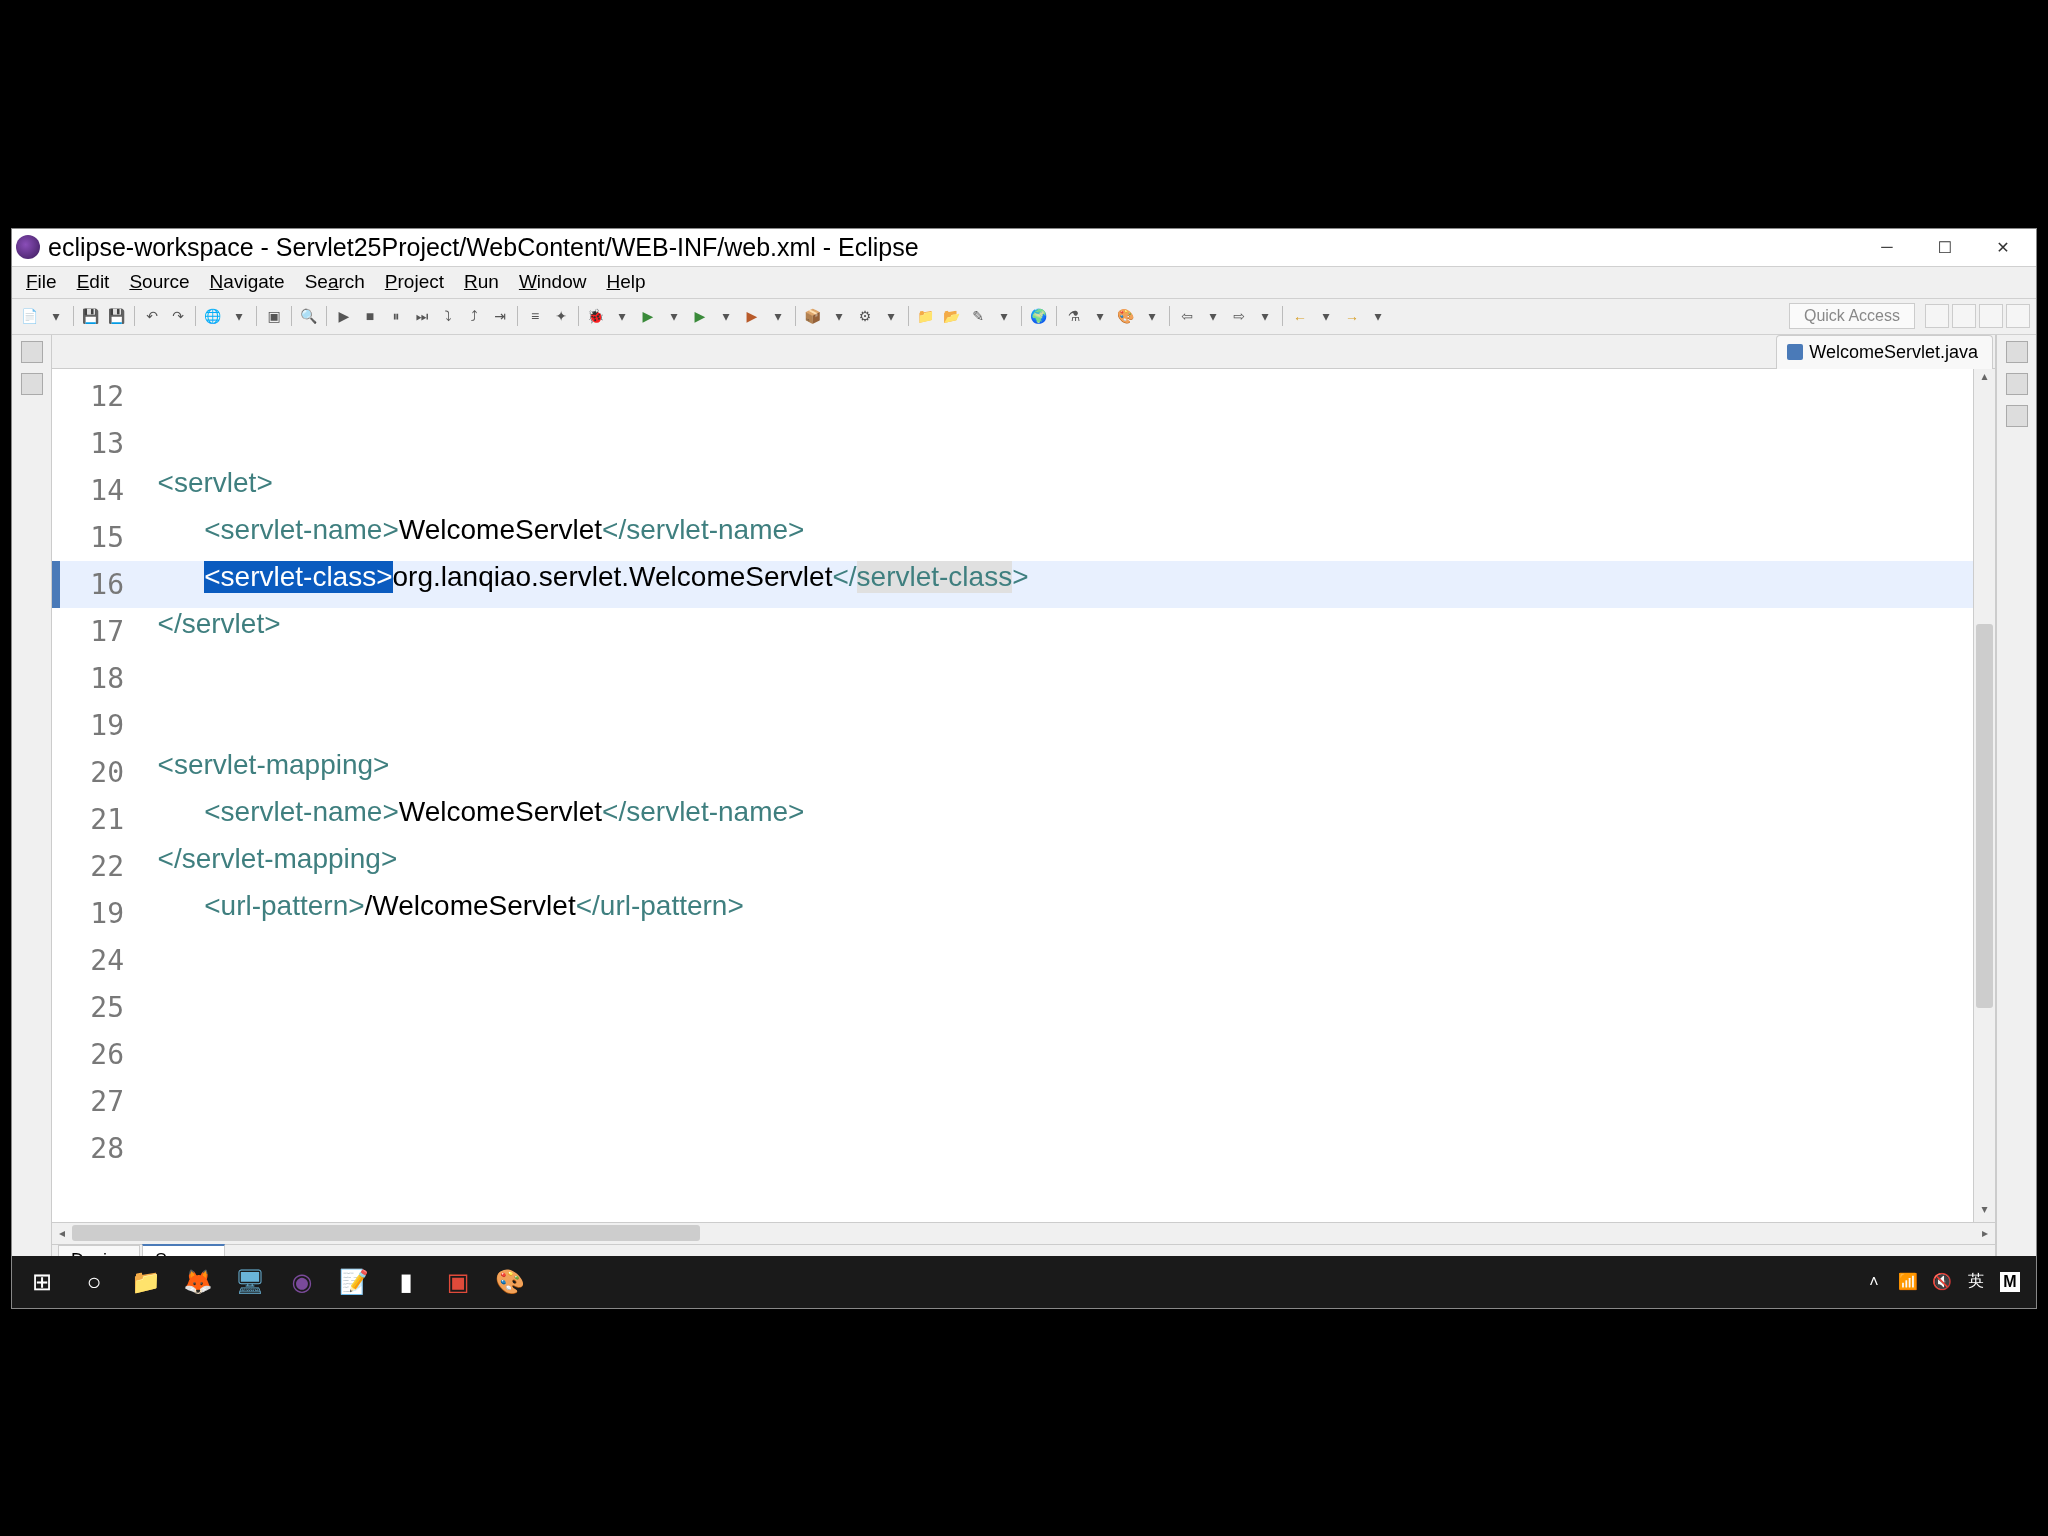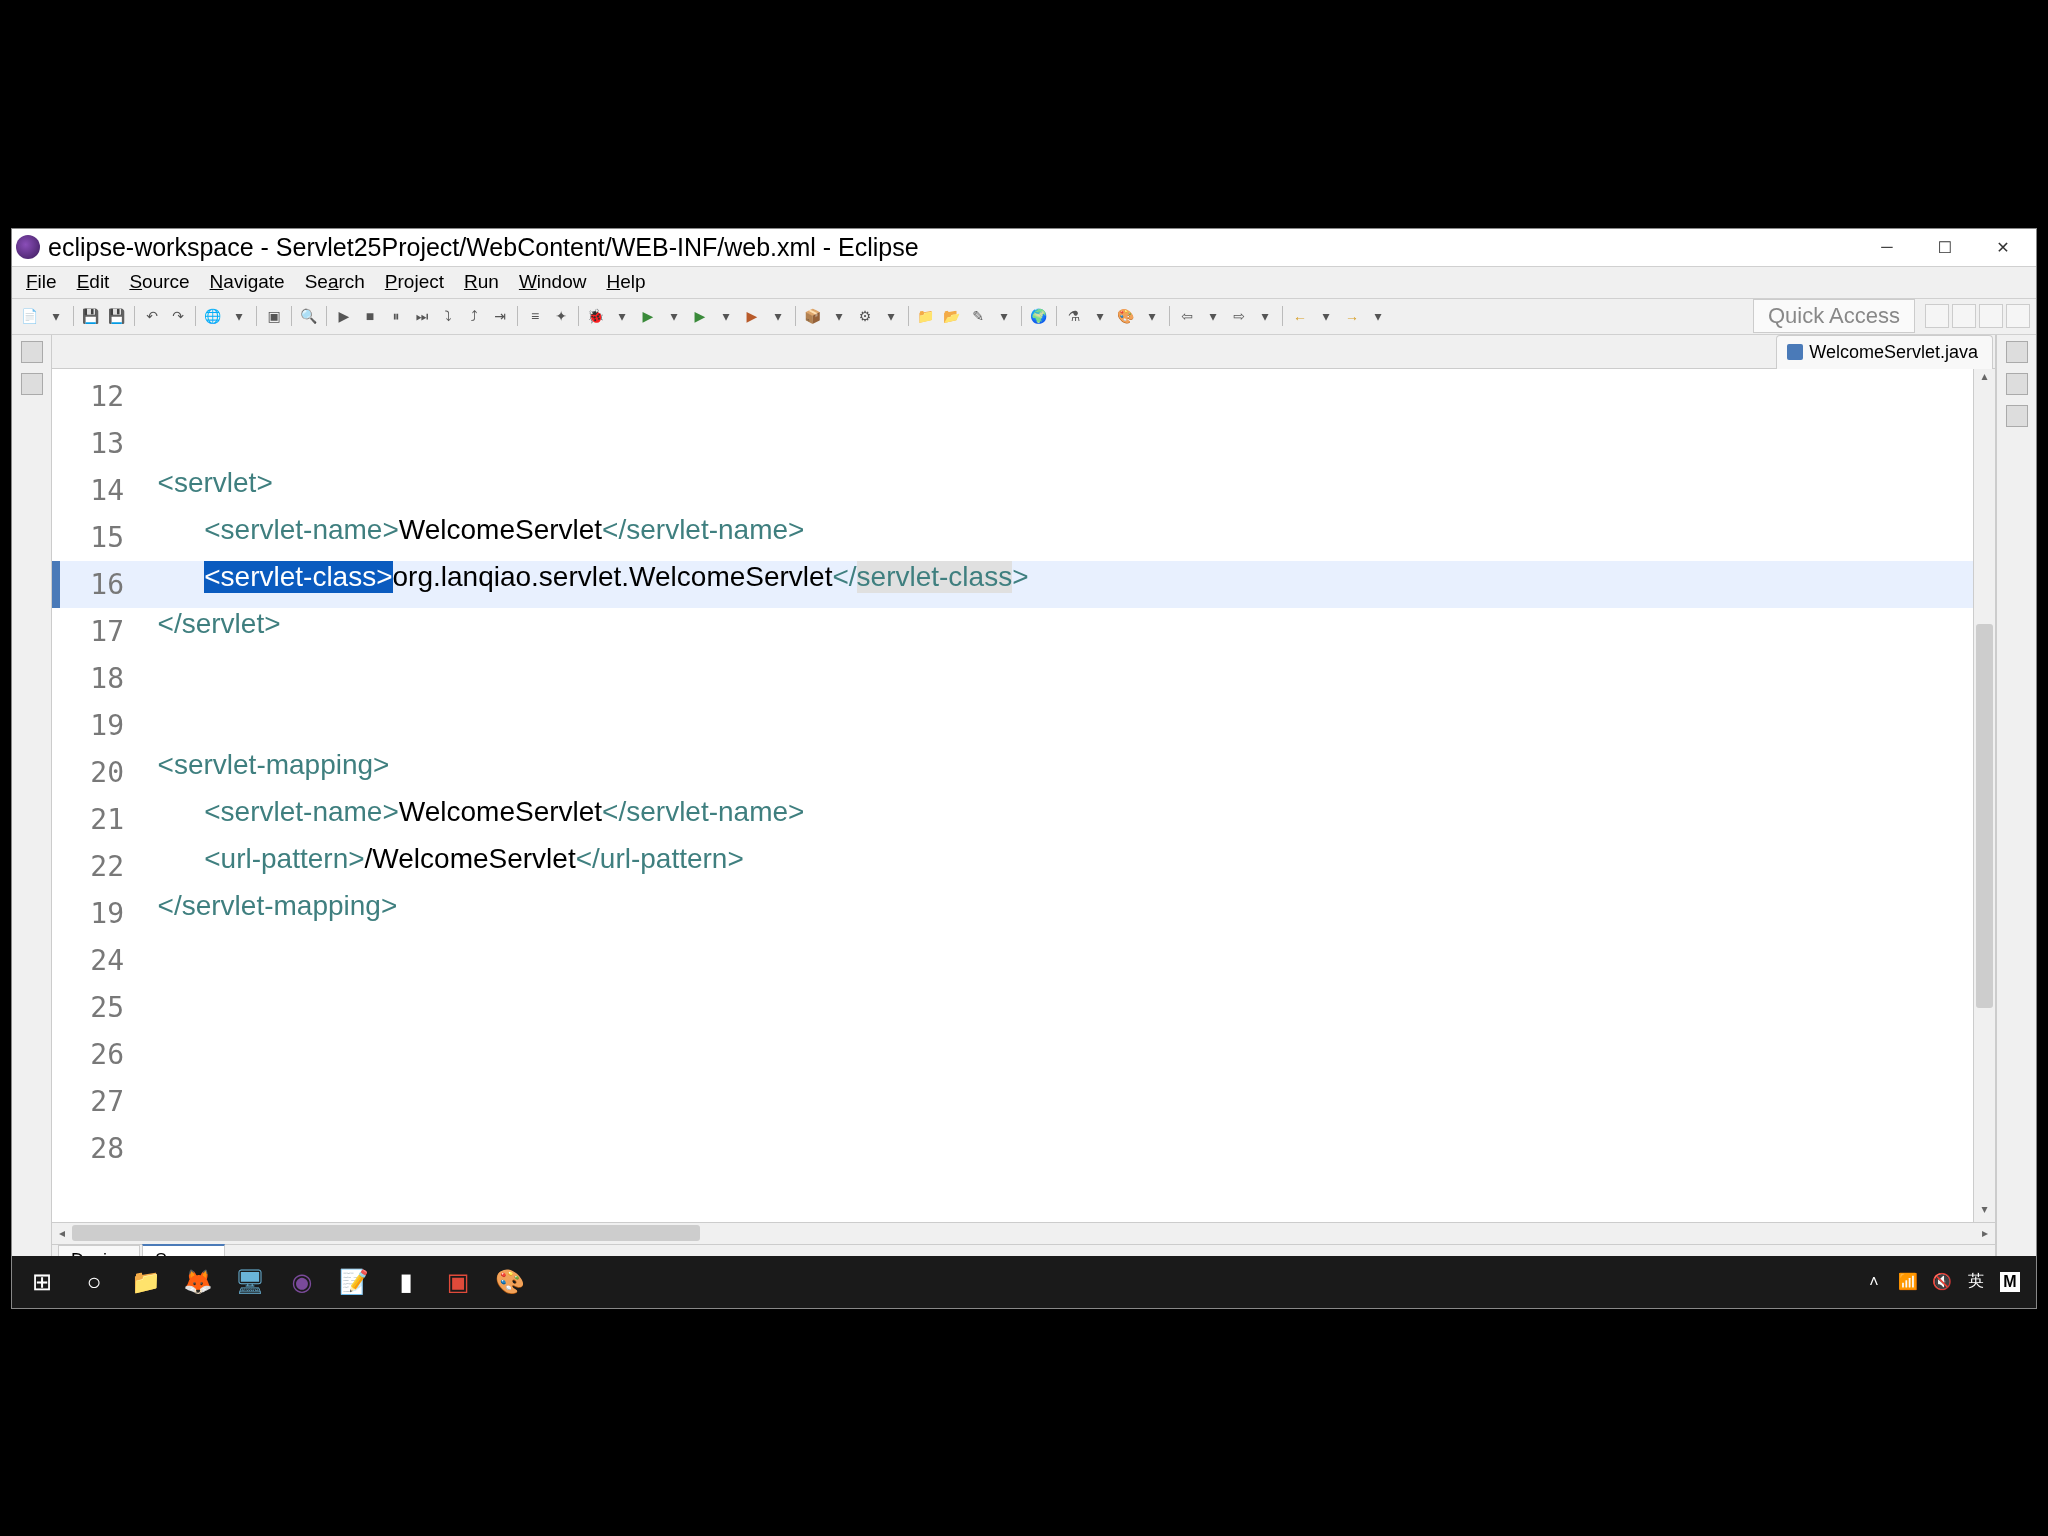--- a/index.html
+++ b/index.html
@@ -97,21 +97,21 @@
   width: 1px;
   height: 20px;
   background: #bbb;
   margin: 0 3px;
 }
 .quick-access {
   margin-left: auto;
   padding: 3px 14px;
   border: 1px solid #ccc;
   background: #fafafa;
-  font-size: 22px;
+  font-size: 16px;
   color: #888;
 }
 .persp-btns {
   display: flex;
   gap: 3px;
   margin-left: 8px;
 }
 .persp-btn {
   width: 24px;
   height: 24px;
@@ -553,22 +553,22 @@
           <div class="code-line"><span></span></div>
           <div class="code-line"><span></span></div>
           <div class="code-line"><span class="tag">  &lt;servlet&gt;</span></div>
           <div class="code-line"><span class="tag">        &lt;servlet-name&gt;</span><span class="text-content">WelcomeServlet</span><span class="tag">&lt;/servlet-name&gt;</span></div>
           <div class="code-line active"><span>        </span><span class="selected">&lt;servlet-class&gt;</span><span class="text-content">org.lanqiao.servlet.WelcomeServlet</span><span class="tag">&lt;/</span><span class="tag-dim">servlet-class</span><span class="tag">&gt;</span></div>
           <div class="code-line"><span class="tag">  &lt;/servlet&gt;</span></div>
           <div class="code-line"><span></span></div>
           <div class="code-line"><span></span></div>
           <div class="code-line"><span class="tag">  &lt;servlet-mapping&gt;</span></div>
           <div class="code-line"><span class="tag">        &lt;servlet-name&gt;</span><span class="text-content">WelcomeServlet</span><span class="tag">&lt;/servlet-name&gt;</span></div>
+          <div class="code-line"><span class="tag">  &lt;/servlet-mapping&gt;</span></div>
           <div class="code-line"><span class="tag">        &lt;url-pattern&gt;</span><span class="text-content">/WelcomeServlet</span><span class="tag">&lt;/url-pattern&gt;</span></div>
-          <div class="code-line"><span class="tag">  &lt;/servlet-mapping&gt;</span></div>
           <div class="code-line"><span></span></div>
           <div class="code-line"><span></span></div>
           <div class="code-line"><span></span></div>
           <div class="code-line"><span></span></div>
           <div class="code-line"><span></span></div>
         </div>
 
         <div class="vscroll">
           <div class="vscroll-arrow" style="top:0">▴</div>
           <div class="vscroll-thumb"></div>

